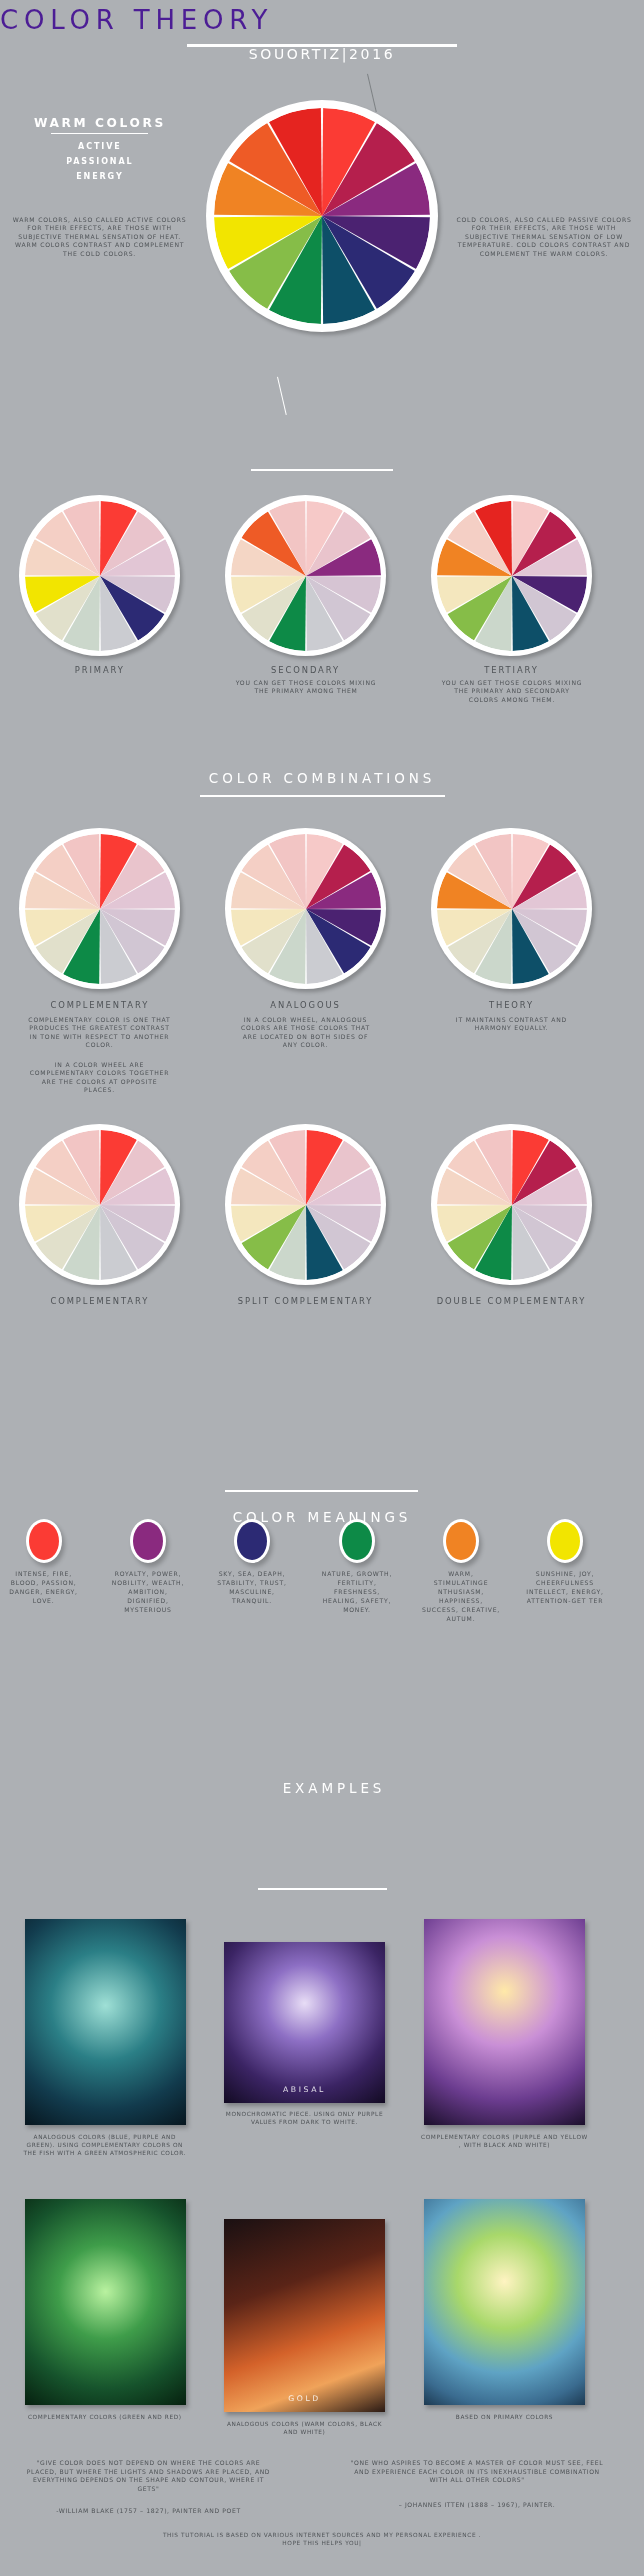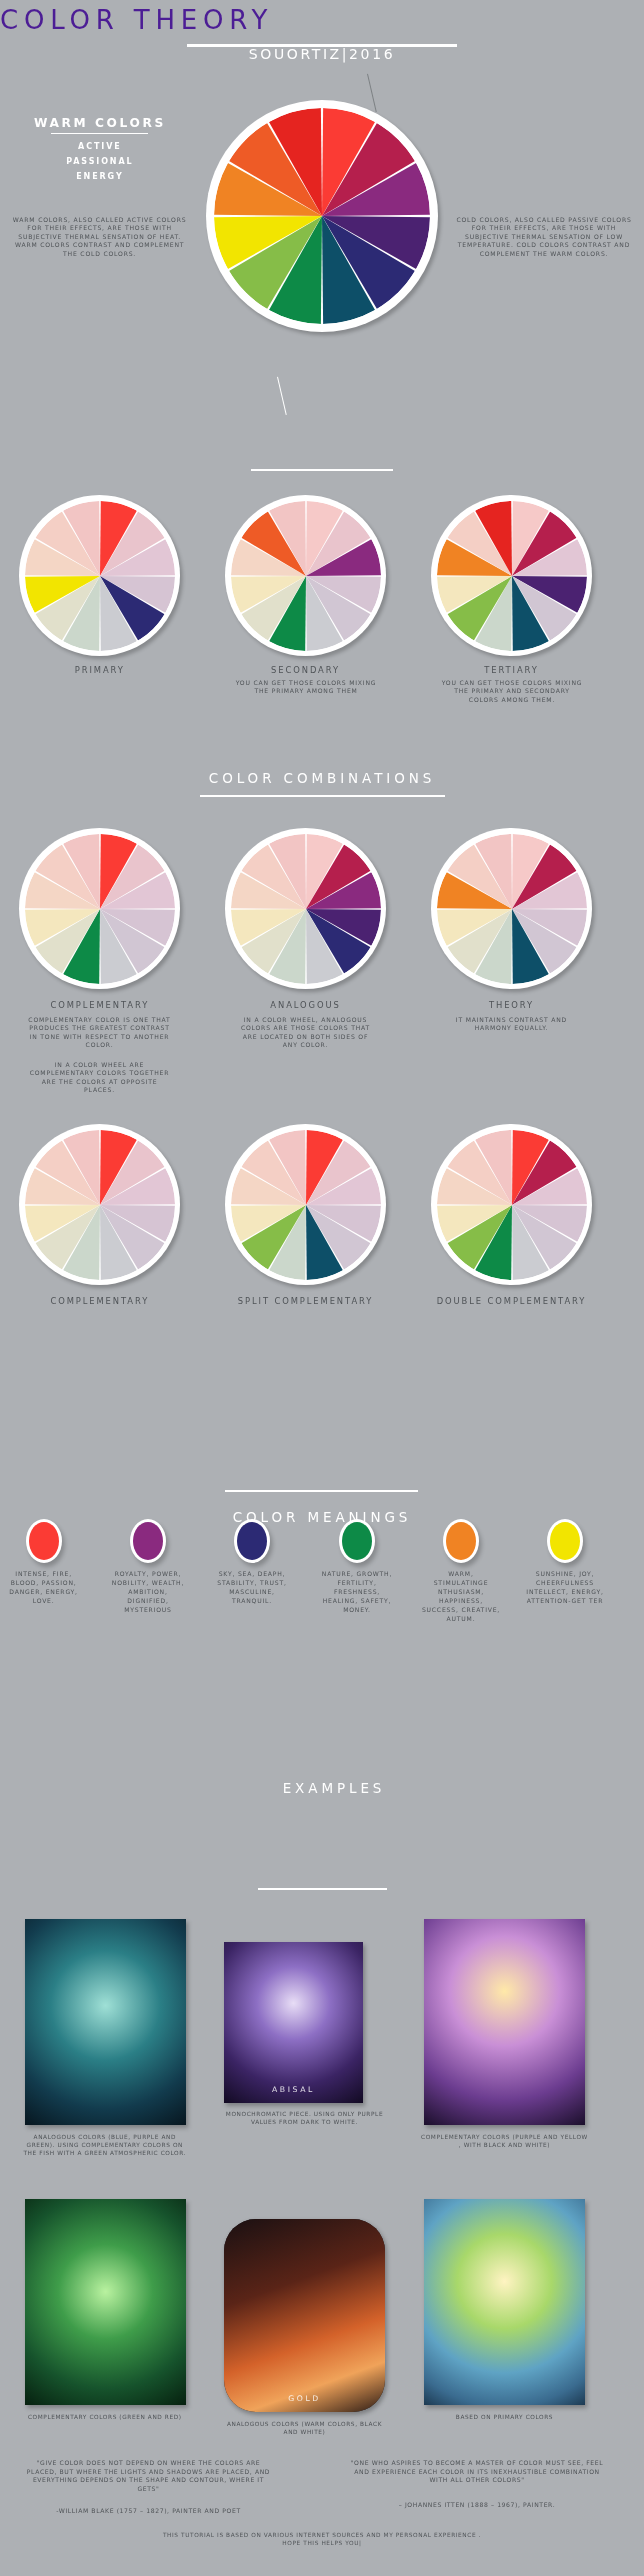--- a/index.html
+++ b/index.html
@@ -318,34 +318,34 @@
       <div class="tiny dark" style="position: absolute; left: 524px; top: 1569px; width: 82px; line-height: 9px;">SUNSHINE, JOY, CHEERFULNESS INTELLECT, ENERGY, ATTENTION-GET TER</div>
     </div>
 
   <div class="sec-h" style="top:1780px;padding-left:12px;">EXAMPLES</div>
   <div class="sec-r" style="left:258px;top:1888px;width:129px;"></div>
   <div id="examples-grid">
       <div class="card" style="left: 24.5px; top: 1919px; width: 161px; height: 206px;">
         <div class="art" style="background: radial-gradient(circle at 50% 42%, rgb(159, 224, 214) 0%, rgb(43, 127, 134) 38%, rgb(18, 59, 77) 72%, rgb(7, 22, 31) 100%);"></div>
       </div>
       <div class="cap" style="position: absolute; left: 19.3px; top: 2133px; width: 171px;">ANALOGOUS COLORS (BLUE, PURPLE AND GREEN). USING COMPLEMENTARY COLORS ON THE FISH WITH A GREEN ATMOSPHERIC COLOR.</div>
-      <div class="card" style="left: 224px; top: 1942px; width: 139px; height: 161px;">
+      <div class="card" style="left: 224px; top: 1942px; width: 161px; height: 161px;">
         <div class="art" style="background: radial-gradient(circle at 50% 38%, rgb(232, 221, 246) 0%, rgb(141, 111, 196) 30%, rgb(59, 36, 100) 68%, rgb(18, 10, 34) 100%);"></div>
         <div style="position: absolute; left: 0px; right: 0px; bottom: 9px; text-align: center; color: rgb(255, 255, 255); font-size: 7.7px; letter-spacing: 2.6px; opacity: 0.85;">ABISAL</div>
       </div>
       <div class="cap" style="position: absolute; left: 219px; top: 2110px; width: 171px;">MONOCHROMATIC PIECE. USING ONLY PURPLE VALUES FROM DARK TO WHITE.</div>
       <div class="card" style="left: 424px; top: 1919px; width: 161px; height: 206px;">
         <div class="art" style="background: radial-gradient(circle at 50% 35%, rgb(255, 233, 168) 0%, rgb(201, 143, 214) 35%, rgb(107, 60, 143) 70%, rgb(27, 15, 43) 100%);"></div>
       </div>
       <div class="cap" style="position: absolute; left: 419px; top: 2133px; width: 171px;">COMPLEMENTARY COLORS (PURPLE AND YELLOW , WITH BLACK AND WHITE)</div>
       <div class="card" style="left: 24.5px; top: 2199px; width: 161px; height: 206px;">
         <div class="art" style="background: radial-gradient(circle at 50% 45%, rgb(185, 242, 160) 0%, rgb(63, 157, 74) 34%, rgb(22, 83, 44) 70%, rgb(6, 32, 15) 100%);"></div>
       </div>
       <div class="cap" style="position: absolute; left: 19.3px; top: 2413px; width: 171px;">COMPLEMENTARY COLORS (GREEN AND RED)</div>
-      <div class="card" style="left: 224px; top: 2219px; width: 161px; height: 193px; border-radius: 32px;">
+      <div class="card" style="left: 224px; top: 2219px; width: 161px; height: 193px;">
         <div class="art" style="background: linear-gradient(160deg, rgb(26, 16, 18) 0%, rgb(90, 36, 23) 35%, rgb(212, 98, 42) 62%, rgb(240, 163, 90) 80%, rgb(42, 26, 20) 100%);"></div>
         <div style="position: absolute; left: 0px; right: 0px; bottom: 9px; text-align: center; color: rgb(255, 255, 255); font-size: 7.7px; letter-spacing: 2.6px; opacity: 0.85;">GOLD</div>
       </div>
       <div class="cap" style="position: absolute; left: 219px; top: 2420px; width: 171px;">ANALOGOUS COLORS (WARM COLORS, BLACK AND WHITE)</div>
       <div class="card" style="left: 424px; top: 2199px; width: 161px; height: 206px;">
         <div class="art" style="background: radial-gradient(circle at 50% 40%, rgb(255, 244, 194) 0%, rgb(168, 216, 106) 32%, rgb(95, 163, 196) 62%, rgb(58, 107, 143) 85%, rgb(29, 58, 82) 100%);"></div>
       </div>
       <div class="cap" style="position: absolute; left: 419px; top: 2413px; width: 171px;">BASED ON PRIMARY COLORS</div>
     </div>
 

